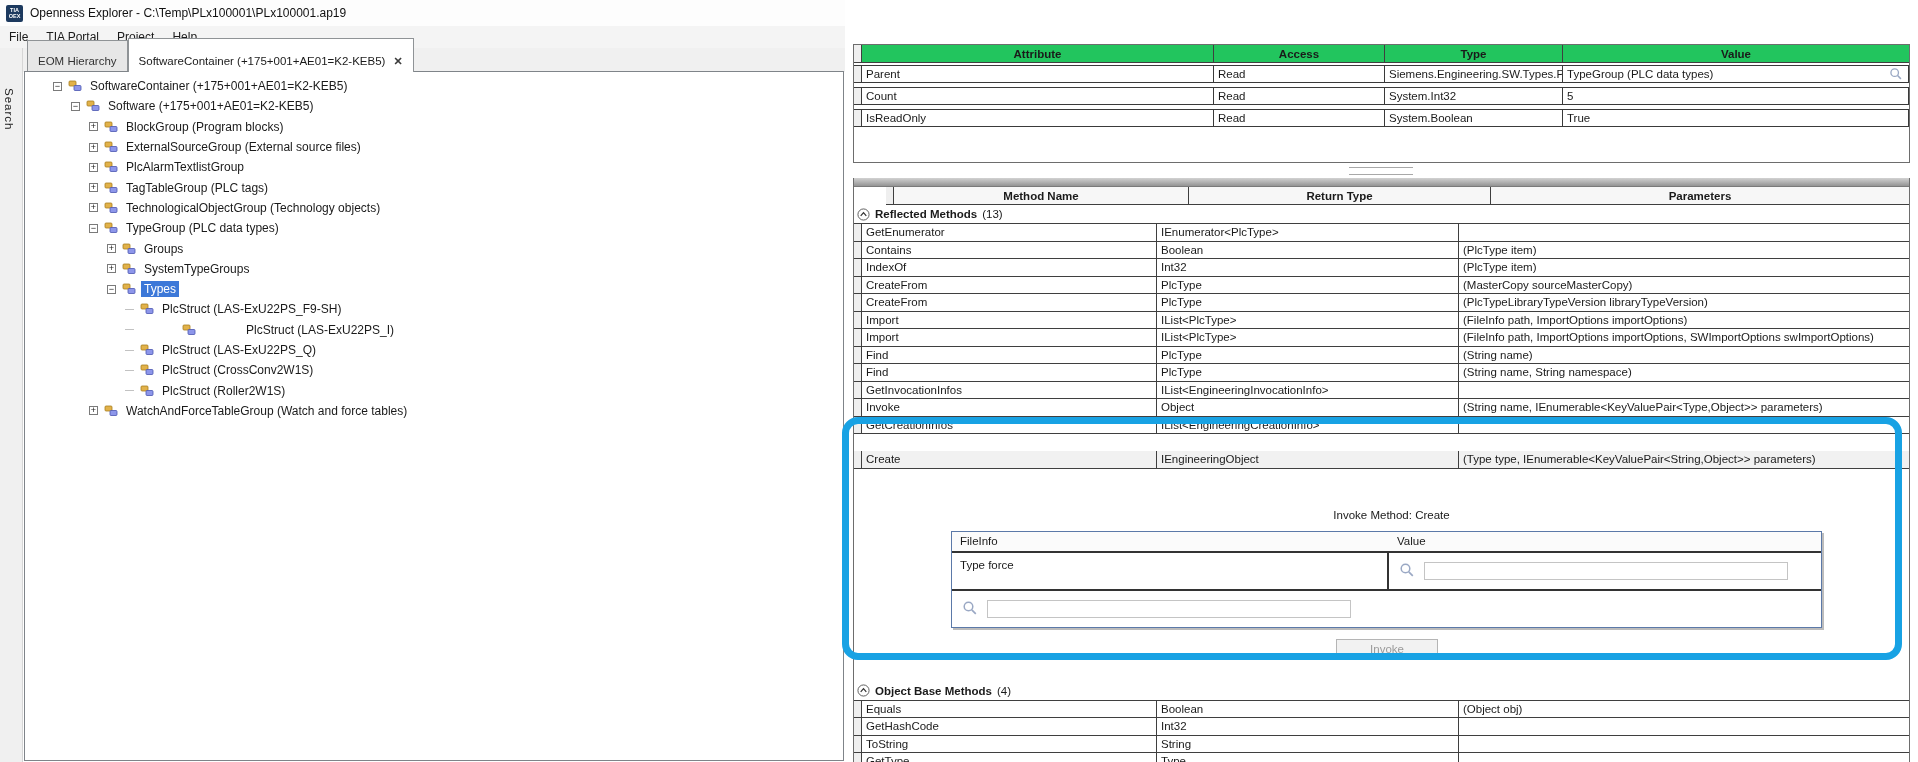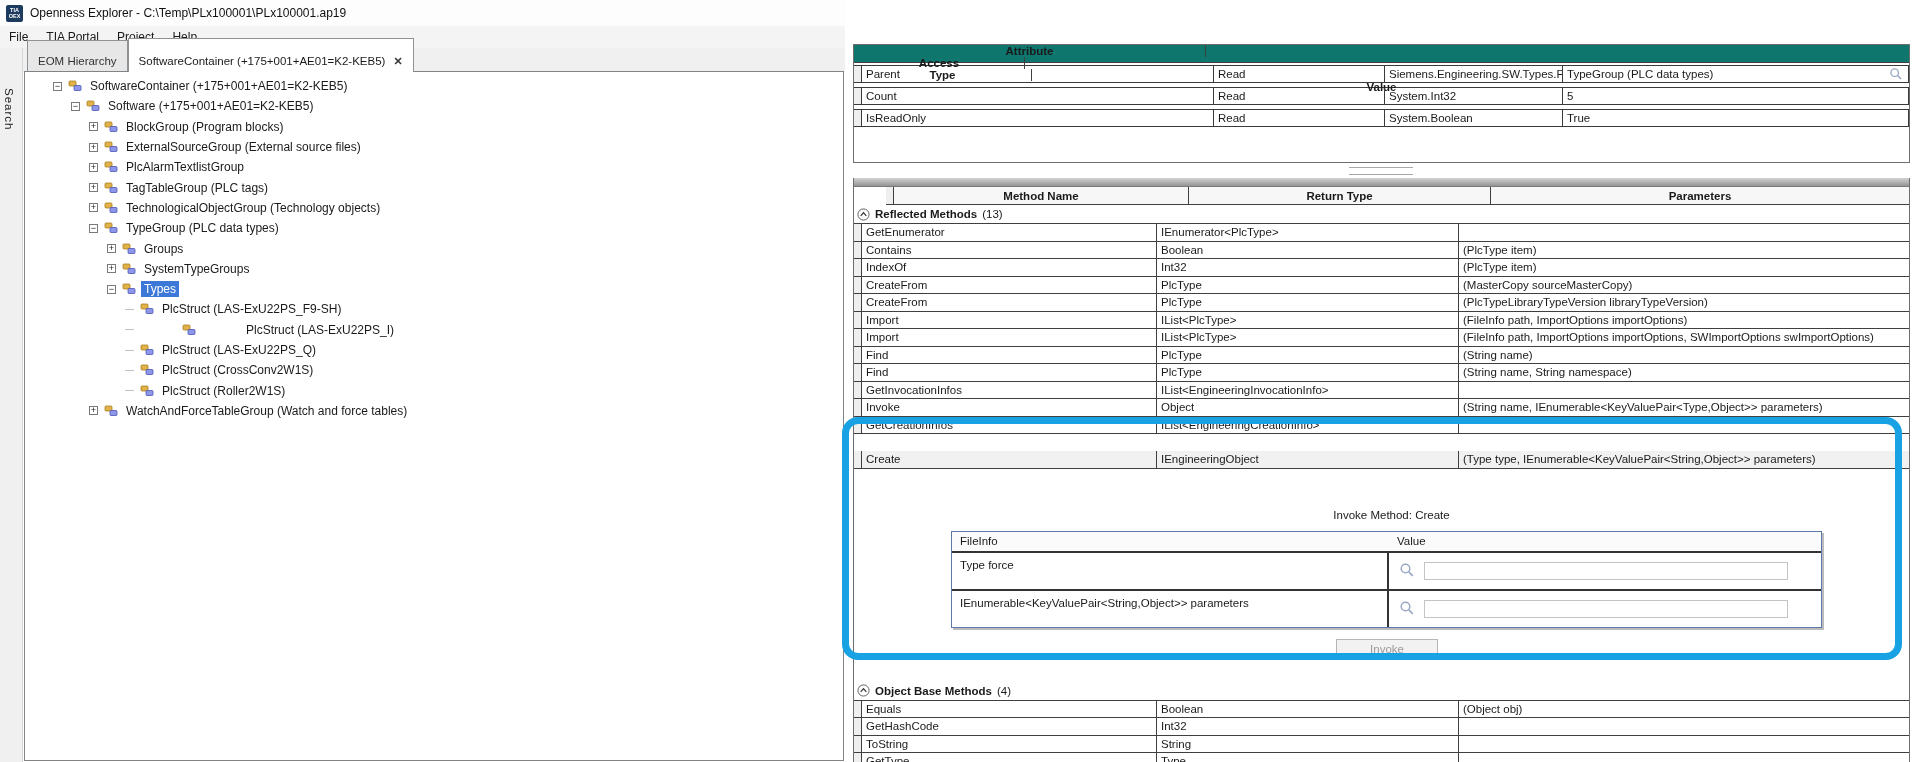--- a/index.html
+++ b/index.html
@@ -48,21 +48,21 @@
   .node-icon{margin-right:5px;flex:0 0 auto;display:block;}
   .tree-label{padding:1px 3px;font-size:12px;}
   .tree-label.selected{background:#3c78d8;color:#fff;}
 
   
   .right-panel{position:absolute;left:845px;top:0;width:1073px;height:762px;background:#fff;}
 
   
   .attr-table{position:absolute;left:8px;top:44px;width:1057px;height:119px;border:1px solid #6d6d6d;
               box-sizing:border-box;background:#fff;}
-  .a-header{height:17px;display:flex;background:#0f766e;border-bottom:1px solid #3f3f3f;font-weight:bold;flex-direction:column;}
+  .a-header{height:17px;display:flex;background:#22c55e;border-bottom:1px solid #3f3f3f;font-weight:bold;}
   .hcell{display:flex;align-items:center;justify-content:center;border-right:1px solid #3f3f3f;box-sizing:border-box;}
   .hcell:last-child{border-right:none;}
   .col-gutter{width:8px;background:#efefef;}
   .col-attr{width:352px;}
   .col-access{width:171px;}
   .col-type{width:178px;}
   .col-value{flex:1;}
   .a-rows{padding-top:2px;}
   .a-row{height:16px;margin-bottom:4px;border-top:1px solid #3a3a3a;border-bottom:1px solid #3a3a3a;
          display:flex;align-items:center;box-sizing:content-box;}
@@ -528,21 +528,20 @@
                     <svg width="16" height="16" viewBox="0 0 16 16">
                       <circle cx="6.5" cy="6.5" r="4.3" fill="none" stroke="#9aa8c4" stroke-width="1.5"></circle>
                       <line x1="9.8" y1="9.8" x2="13.8" y2="13.8" stroke="#9aa8c4" stroke-width="1.7"></line>
                     </svg>
                   </span>
                   <input class="iz-input" type="text" value="" style="">
                 </div>
               </div>
 
               <div class="iz-row">
-                <div class="iz-label">IEnumerable&lt;KeyValuePair&lt;String,Object&gt;&gt; parameters</div>
                 <div class="iz-value">
                   <span>
                     <svg width="16" height="16" viewBox="0 0 16 16">
                       <circle cx="6.5" cy="6.5" r="4.3" fill="none" stroke="#9aa8c4" stroke-width="1.5"></circle>
                       <line x1="9.8" y1="9.8" x2="13.8" y2="13.8" stroke="#9aa8c4" stroke-width="1.7"></line>
                     </svg>
                   </span>
                   <input class="iz-input" type="text" value="" style="">
                 </div>
               </div>

